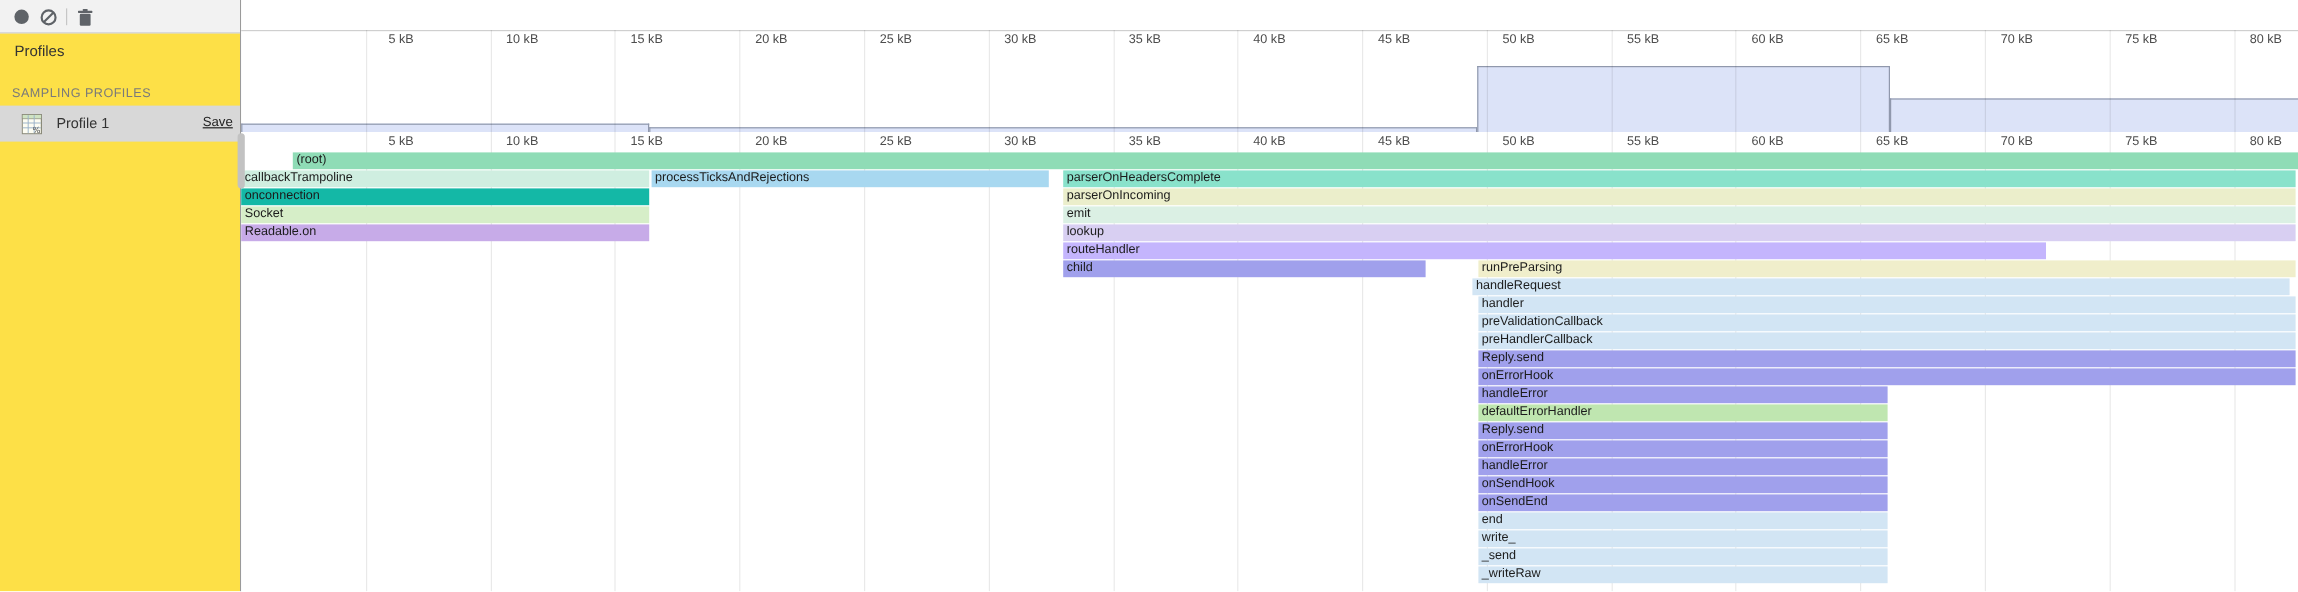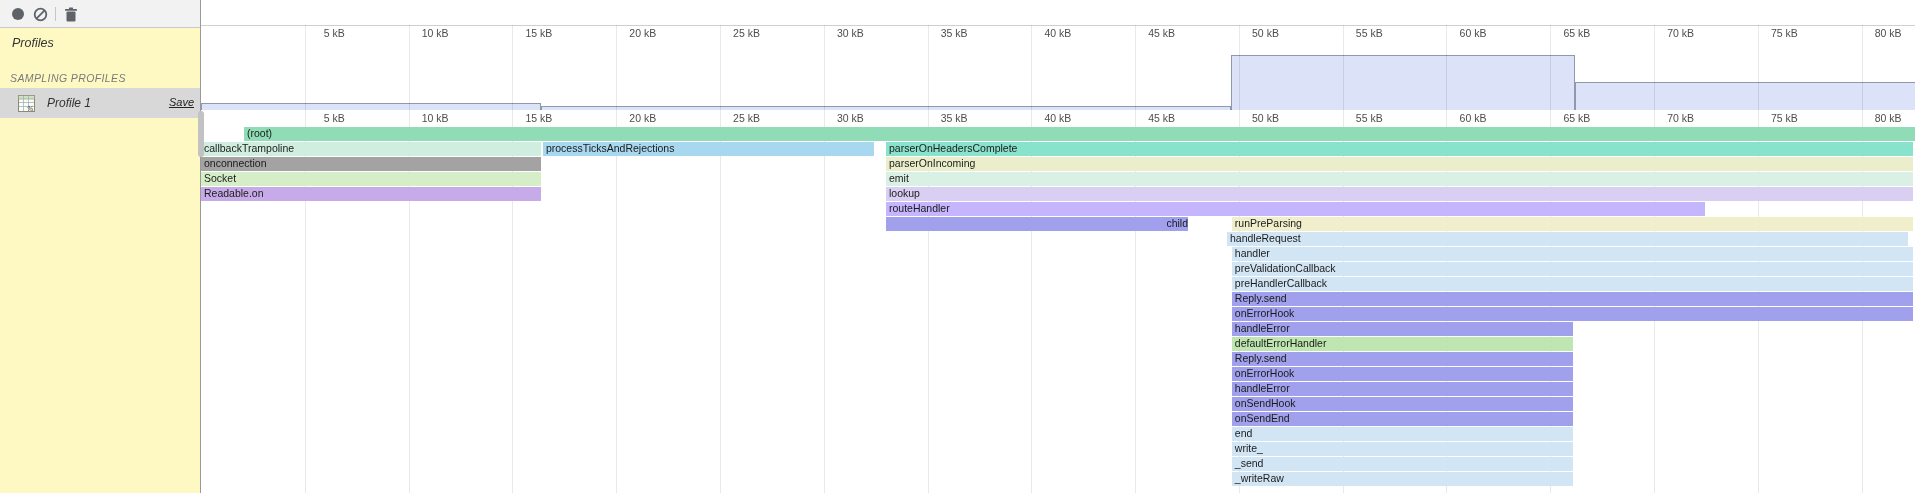--- a/index.html
+++ b/index.html
@@ -13,21 +13,21 @@
             justify-content:center;cursor:pointer;}
   .tool-sep{position:absolute;left:55px;top:7px;width:1px;height:14px;background:#c6c6c6;}
   .tab-indicator{position:absolute;left:283px;top:0;width:70px;height:3px;background:#2f7bd9;}
   .dropdown{position:absolute;left:205px;top:7px;width:122px;height:18px;background:#e3e3e3;
             border:1px solid #d0d0d0;box-sizing:border-box;display:flex;align-items:center;
             padding:0 8px;font-size:12px;color:#333;cursor:pointer;}
   .dropdown .caret{position:absolute;right:8px;top:7px;width:0;height:0;
             border-left:4px solid transparent;border-right:4px solid transparent;
             border-top:5px solid #666;}
   
-  .sidebar{position:absolute;left:0;top:28px;width:200px;height:465px;background:#fef9c3;font-style:italic;}
+  .sidebar{position:absolute;left:0;top:28px;width:200px;height:465px;background:#fde047;}
   .sidebar-border{position:absolute;left:200px;top:0;width:1px;height:493px;background:#9a9a9a;}
   .sb-title{position:absolute;left:12px;top:8px;font-size:12.5px;color:#333;}
   .sb-section{position:absolute;left:10px;top:44px;font-size:10.5px;color:#7a7a7a;letter-spacing:.4px;}
   .profile-row{position:absolute;left:0;top:60px;width:200px;height:30px;background:#d8d8d8;
                display:flex;align-items:center;cursor:pointer;}
   .profile-row .p-icon{margin-left:18px;width:17px;height:17px;}
   .profile-row .p-name{margin-left:12px;font-size:12px;color:#333;}
   .save-link{position:absolute;right:6px;top:8px;font-size:11px;color:#222;
              text-decoration:underline;cursor:pointer;}
   
@@ -176,28 +176,28 @@
         <div class="ruler-label" style="left: 1660.64px; top: 27px;">80 kB</div>
         <div class="gridline" style="left: 1660.64px; top: 25px; height: 85px;"></div>
         <div class="ruler-label" style="left: 1660.64px; top: 112px;">80 kB</div>
         <div class="gridline" style="left: 1660.64px; top: 110px; height: 383px;"></div>
       </div>
     <div id="flame">
         <div class="flame-frame" style="left: 12px; width: 1712px; top: 127px; height: 13.5px; background: rgb(143, 220, 182); margin-left: 31px;">(root)</div>
         <div class="flame-frame" style="left: 0px; width: 340.016px; top: 142px; height: 13.5px; background: rgb(207, 238, 224);">callbackTrampoline</div>
         <div class="flame-frame" style="left: 341.884px; width: 330.675px; top: 142px; height: 13.5px; background: rgb(168, 216, 240);">processTicksAndRejections</div>
         <div class="flame-frame" style="left: 685.014px; width: 1026.99px; top: 142px; height: 13.5px; background: rgb(137, 226, 203);">parserOnHeadersComplete</div>
-        <div class="flame-frame" style="left: 0px; width: 340.016px; top: 157px; height: 13.5px; background: #a3a3a3;">onconnection</div>
+        <div class="flame-frame" style="left: 0px; width: 340.016px; top: 157px; height: 13.5px; background: #14b8a6;">onconnection</div>
         <div class="flame-frame" style="left: 685.014px; width: 1026.99px; top: 157px; height: 13.5px; background: rgb(235, 238, 203);">parserOnIncoming</div>
         <div class="flame-frame" style="left: 0px; width: 340.016px; top: 172px; height: 13.5px; background: rgb(214, 238, 200);">Socket</div>
         <div class="flame-frame" style="left: 685.014px; width: 1026.99px; top: 172px; height: 13.5px; background: rgb(219, 240, 228);">emit</div>
         <div class="flame-frame" style="left: 0px; width: 340.016px; top: 187px; height: 13.5px; background: rgb(199, 171, 232);">Readable.on</div>
         <div class="flame-frame" style="left: 685.014px; width: 1026.99px; top: 187px; height: 13.5px; background: rgb(216, 207, 242);">lookup</div>
         <div class="flame-frame" style="left: 685.014px; width: 819px; top: 202px; height: 13.5px; background: #c4b5fd;">routeHandler</div>
-        <div class="flame-frame dotted" style="left: 685.014px; width: 302px; top: 217px; height: 13.5px; background: radial-gradient(rgba(255, 255, 255, 0.6) 1px, transparent 1.2px) rgb(160, 160, 236); text-align: right;">child</div>
+        <div class="flame-frame dotted" style="left: 685.014px; width: 302px; top: 217px; height: 13.5px; background: radial-gradient(rgba(255, 255, 255, 0.6) 1px, transparent 1.2px) rgb(160, 160, 236);">child</div>
         <div class="flame-frame" style="left: 1030.84px; width: 681.158px; top: 217px; height: 13.5px; background: rgb(240, 238, 203);">runPreParsing</div>
         <div class="flame-frame" style="left: 1026px; width: 681.158px; top: 232px; height: 13.5px; background: rgb(210, 229, 244);">handleRequest</div>
         <div class="flame-frame" style="left: 1030.84px; width: 681.158px; top: 247px; height: 13.5px; background: rgb(210, 229, 244);">handler</div>
         <div class="flame-frame" style="left: 1030.84px; width: 681.158px; top: 262px; height: 13.5px; background: rgb(210, 229, 244);">preValidationCallback</div>
         <div class="flame-frame" style="left: 1030.84px; width: 681.158px; top: 277px; height: 13.5px; background: rgb(210, 229, 244);">preHandlerCallback</div>
         <div class="flame-frame" style="left: 1030.84px; width: 681.158px; top: 292px; height: 13.5px; background: rgb(160, 160, 236);">Reply.send</div>
         <div class="flame-frame" style="left: 1030.84px; width: 681.158px; top: 307px; height: 13.5px; background: rgb(160, 160, 236);">onErrorHook</div>
         <div class="flame-frame" style="left: 1030.84px; width: 341.262px; top: 322px; height: 13.5px; background: rgb(160, 160, 236);">handleError</div>
         <div class="flame-frame" style="left: 1030.84px; width: 341.262px; top: 337px; height: 13.5px; background: rgb(191, 230, 176);">defaultErrorHandler</div>
         <div class="flame-frame" style="left: 1030.84px; width: 341.262px; top: 352px; height: 13.5px; background: rgb(160, 160, 236);">Reply.send</div>

